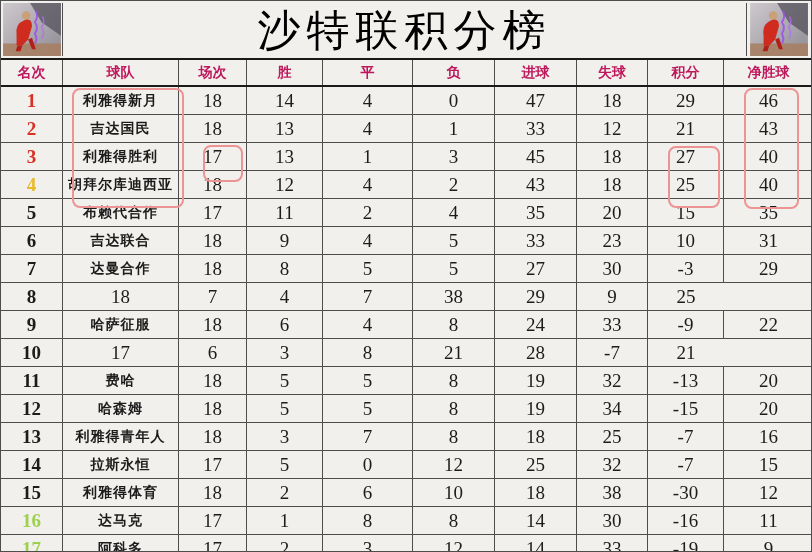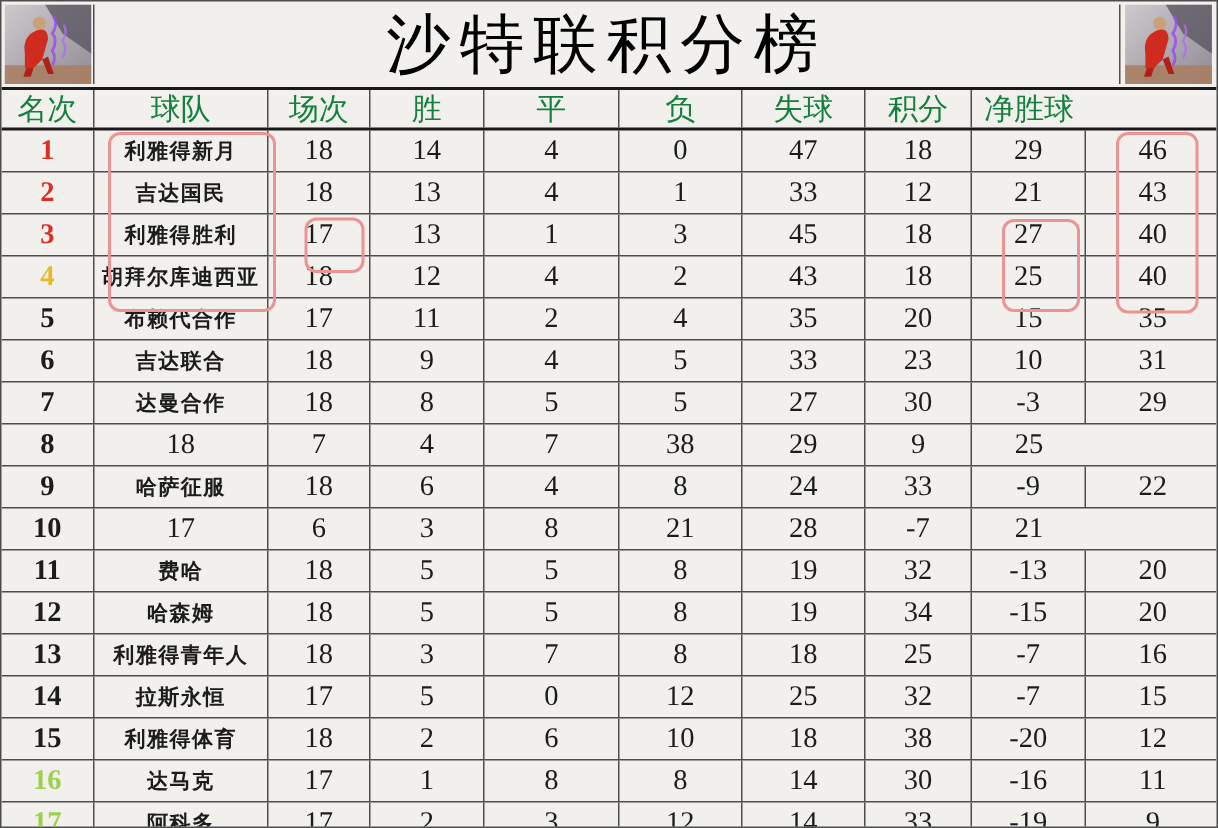--- a/index.html
+++ b/index.html
@@ -31,21 +31,21 @@
     box-sizing:border-box;
   }
   .cell{
     display:flex;align-items:center;justify-content:center;
     border-right:1px solid #4d4d4d;
     box-sizing:border-box;
     overflow:hidden;white-space:nowrap;
   }
   .cell:last-child{border-right:none;}
   #header-row{height:29px;border-top:2px solid #1a1a1a;border-bottom:2px solid #1a1a1a;}
-  #header-row .cell{font-weight:400;font-size:20px;color:#15803d;}
+  #header-row .cell{font-weight:700;font-size:14px;color:#be185d;}
   .trow{height:28px;border-bottom:1px solid #4d4d4d;}
   .trow .cell{font-size:19px;}
   .trow .cell.rank{font-weight:700;}
   .trow .cell.team{font-weight:700;font-size:14px;letter-spacing:1px;text-align:right;}
   
   .hl-box{
     position:absolute;border:2px solid #ec9494;border-radius:8px;
     pointer-events:none;background:transparent;
   }
   .hl-teams{left:71px;top:87px;width:108px;height:116px;}
@@ -94,20 +94,21 @@
     </div>
   </div>
 
   <div id="header-row" class="grid-row">
       <div class="cell">名次</div>
       <div class="cell">球队</div>
       <div class="cell">场次</div>
       <div class="cell">胜</div>
       <div class="cell">平</div>
       <div class="cell">负</div>
+      <div class="cell">进球</div>
       <div class="cell">失球</div>
       <div class="cell">积分</div>
       <div class="cell">净胜球</div>
     </div>
   <div id="table-body">
       <div class="grid-row trow">
         <div class="cell rank" style="color: rgb(217, 48, 37);">1</div>
         <div class="cell team">利雅得新月</div>
         <div class="cell">18</div>
         <div class="cell">14</div>
@@ -274,21 +275,21 @@
       </div>
       <div class="grid-row trow">
         <div class="cell rank" style="color: rgb(28, 28, 28);">15</div>
         <div class="cell team">利雅得体育</div>
         <div class="cell">18</div>
         <div class="cell">2</div>
         <div class="cell">6</div>
         <div class="cell">10</div>
         <div class="cell">18</div>
         <div class="cell">38</div>
-        <div class="cell">-20</div>
+        <div class="cell">-30</div>
         <div class="cell">12</div>
       </div>
       <div class="grid-row trow">
         <div class="cell rank" style="color: rgb(158, 208, 79);">16</div>
         <div class="cell team">达马克</div>
         <div class="cell">17</div>
         <div class="cell">1</div>
         <div class="cell">8</div>
         <div class="cell">8</div>
         <div class="cell">14</div>

